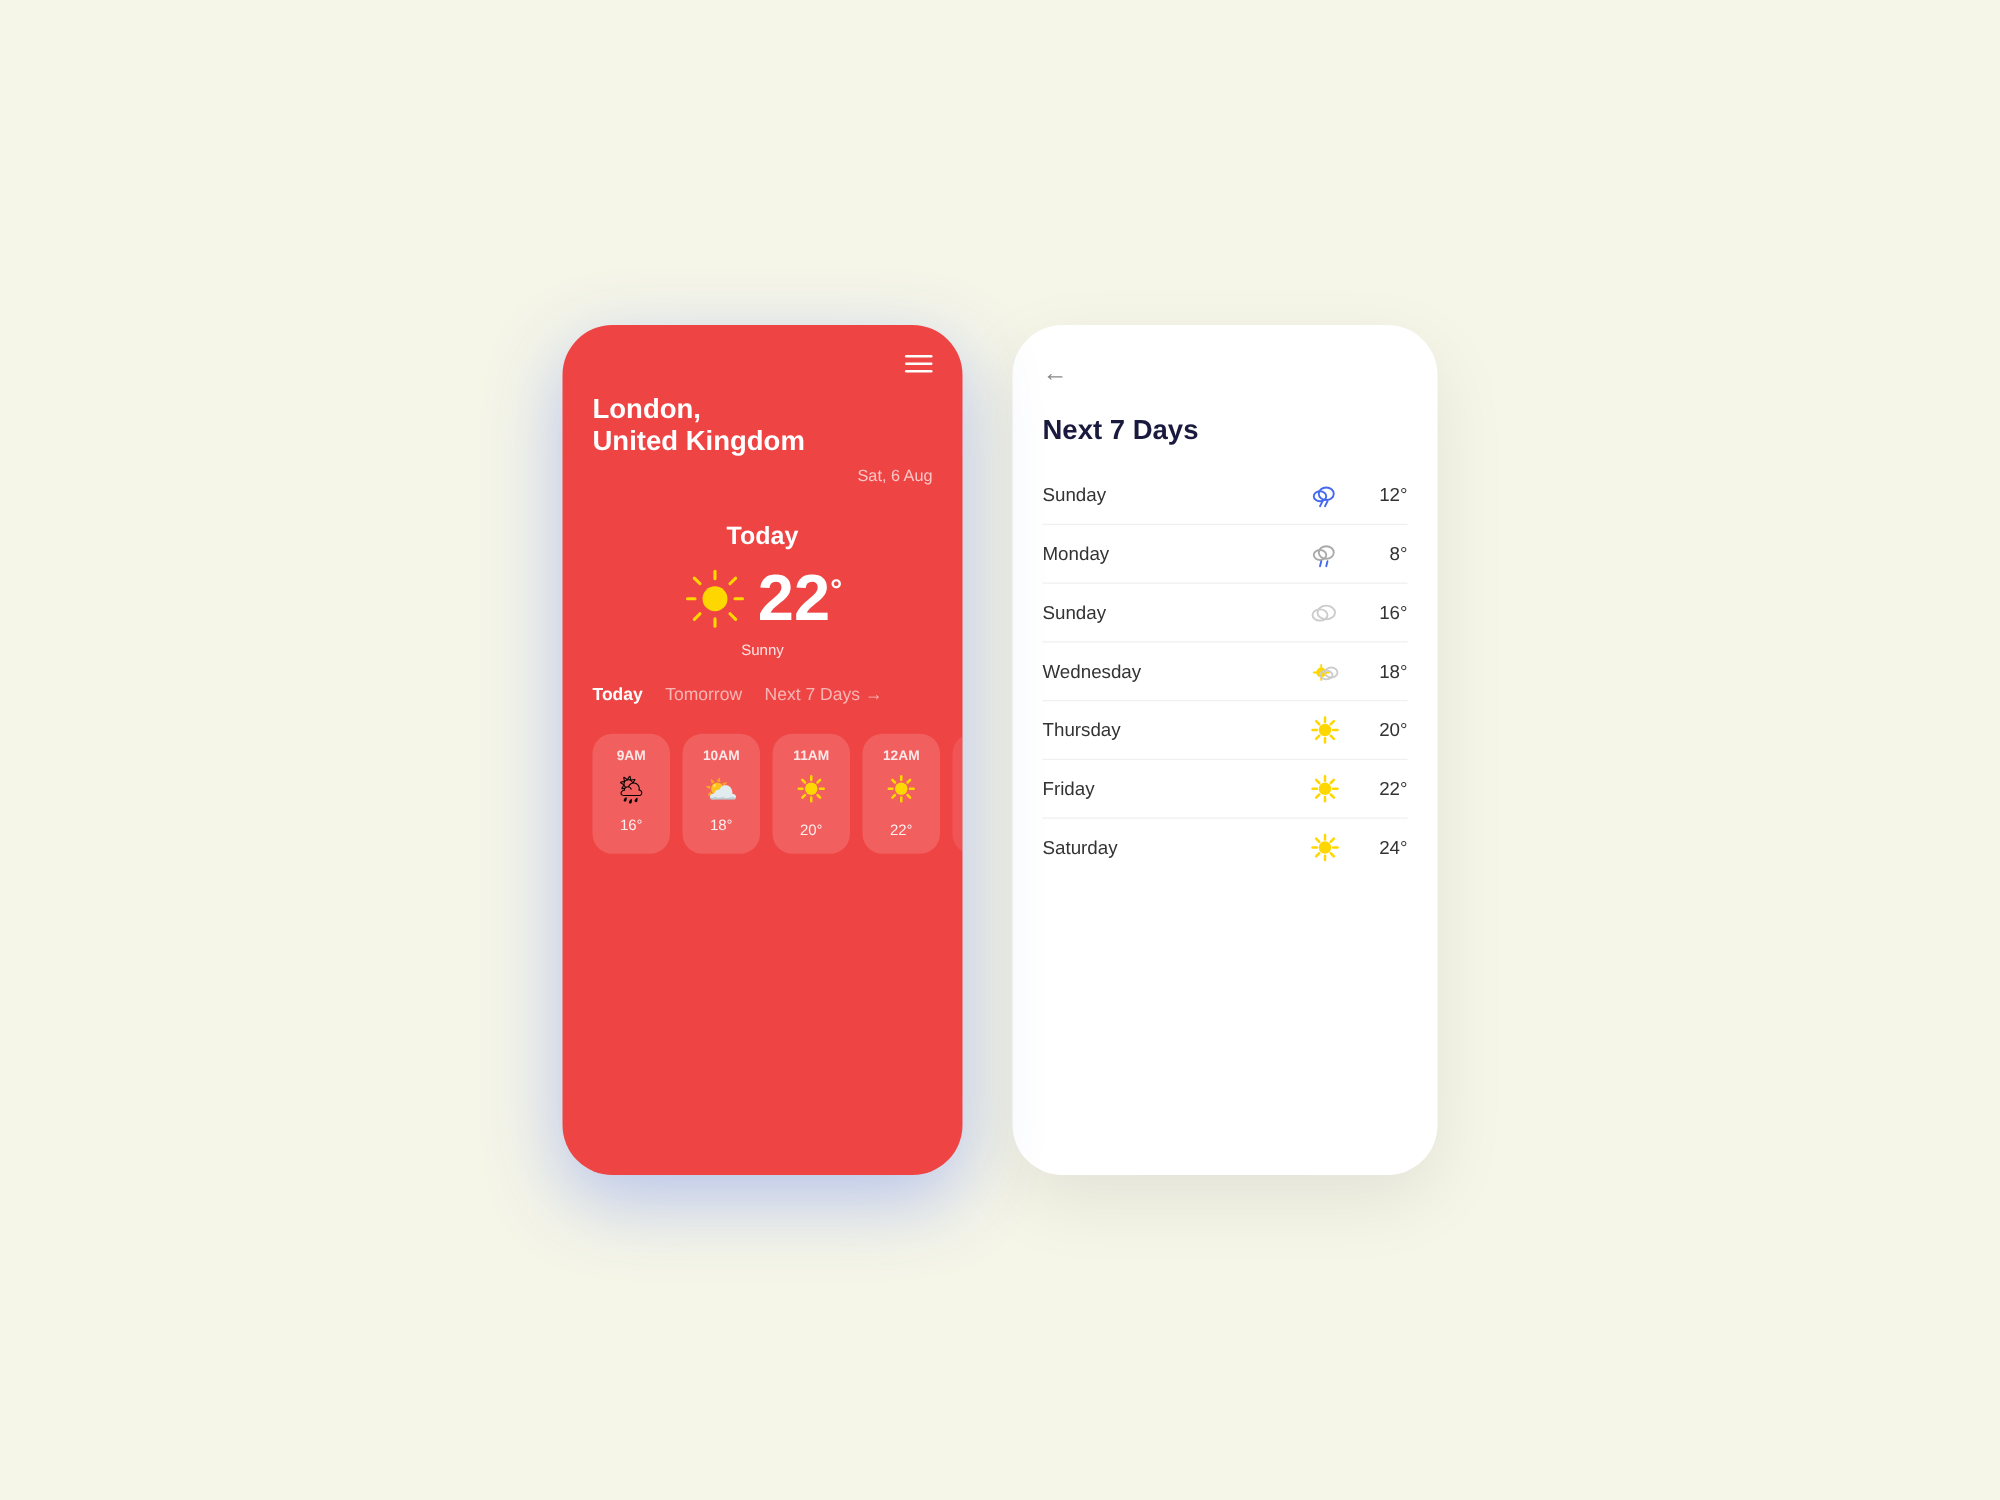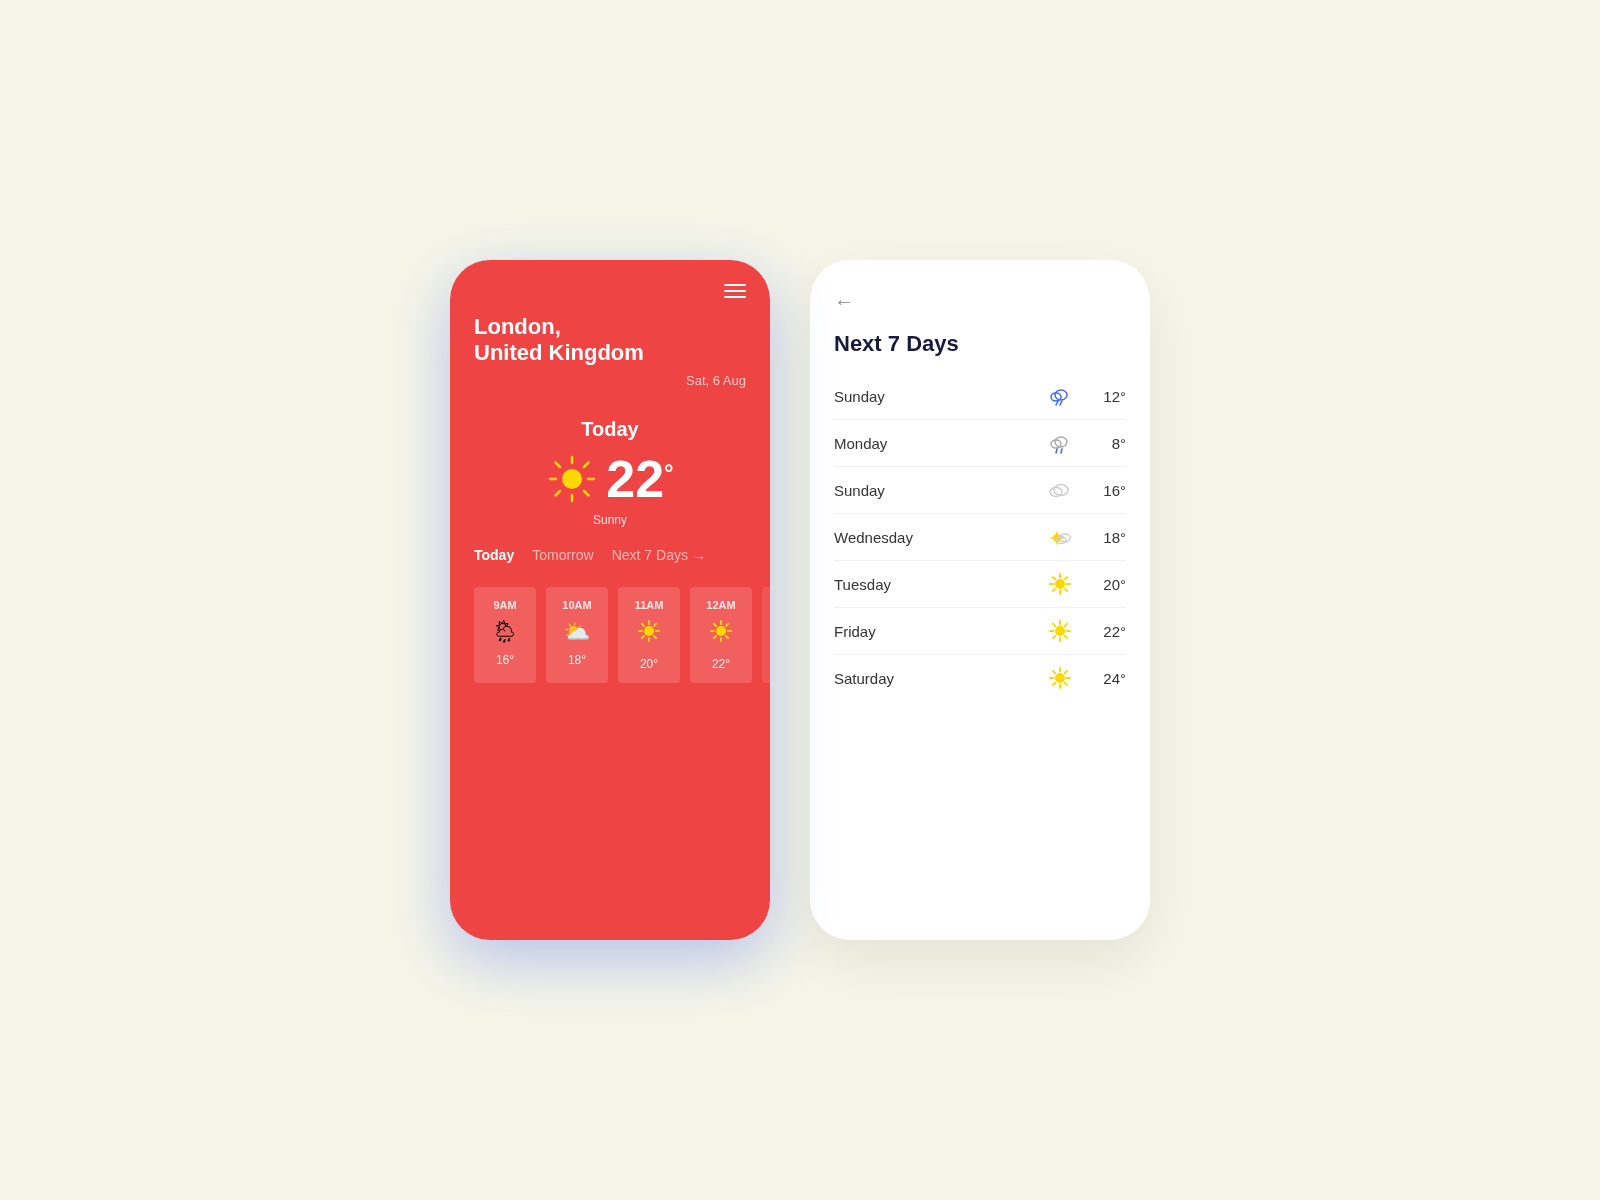--- a/index.html
+++ b/index.html
@@ -131,21 +131,21 @@
     }
 
     .hourly-scroll {
       display: flex;
       gap: 10px;
       padding: 12px 24px 24px;
       overflow: visible;
     }
     .hour-card {
       background: rgba(255,255,255,0.15);
-      border-radius: 4px;
+      border-radius: 16px;
       padding: 12px 10px;
       display: flex;
       flex-direction: column;
       align-items: center;
       gap: 8px;
       min-width: 62px;
     }
     .hour-time {
       color: rgba(255,255,255,0.85);
       font-size: 11px;
@@ -379,21 +379,21 @@
           <line x1="4" y1="13" x2="6.5" y2="13" stroke="#FFD700" stroke-width="1.5" stroke-linecap="round"></line>
           <line x1="13.5" y1="13" x2="16" y2="13" stroke="#FFD700" stroke-width="1.5" stroke-linecap="round"></line>
           <ellipse cx="18" cy="13" rx="5" ry="4" fill="none" stroke="#ccc" stroke-width="1.5"></ellipse>
           <ellipse cx="14" cy="15" rx="5" ry="3.5" fill="none" stroke="#ccc" stroke-width="1.5"></ellipse>
         </svg>
       </div>
       <div class="forecast-temp">18°</div>
     </div>
 
     <div class="forecast-row">
-      <div class="forecast-day">Tuesday</div>
+      <div class="forecast-day">Thursday</div>
       <div class="forecast-icon">
         <svg width="24" height="24" viewBox="0 0 24 24" fill="none">
           <circle cx="12" cy="12" r="5" fill="#FFD700"></circle>
           <line x1="12" y1="2" x2="12" y2="5.5" stroke="#FFD700" stroke-width="2" stroke-linecap="round"></line>
           <line x1="12" y1="18.5" x2="12" y2="22" stroke="#FFD700" stroke-width="2" stroke-linecap="round"></line>
           <line x1="2" y1="12" x2="5.5" y2="12" stroke="#FFD700" stroke-width="2" stroke-linecap="round"></line>
           <line x1="18.5" y1="12" x2="22" y2="12" stroke="#FFD700" stroke-width="2" stroke-linecap="round"></line>
           <line x1="4.9" y1="4.9" x2="7.4" y2="7.4" stroke="#FFD700" stroke-width="2" stroke-linecap="round"></line>
           <line x1="16.6" y1="16.6" x2="19.1" y2="19.1" stroke="#FFD700" stroke-width="2" stroke-linecap="round"></line>
           <line x1="19.1" y1="4.9" x2="16.6" y2="7.4" stroke="#FFD700" stroke-width="2" stroke-linecap="round"></line>

